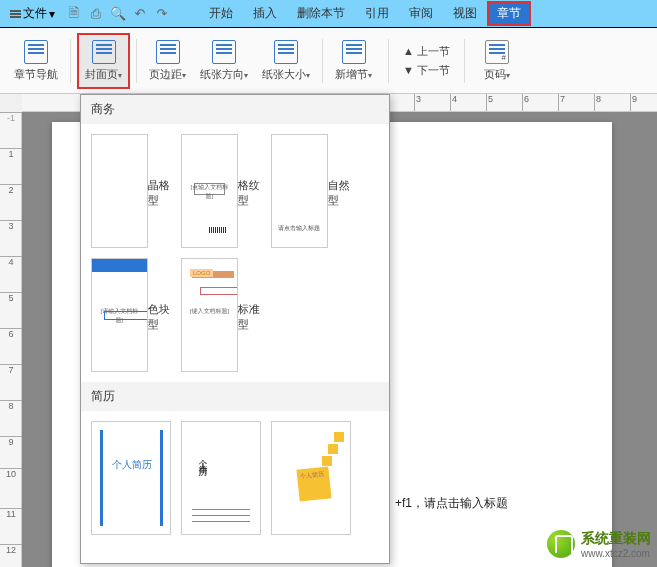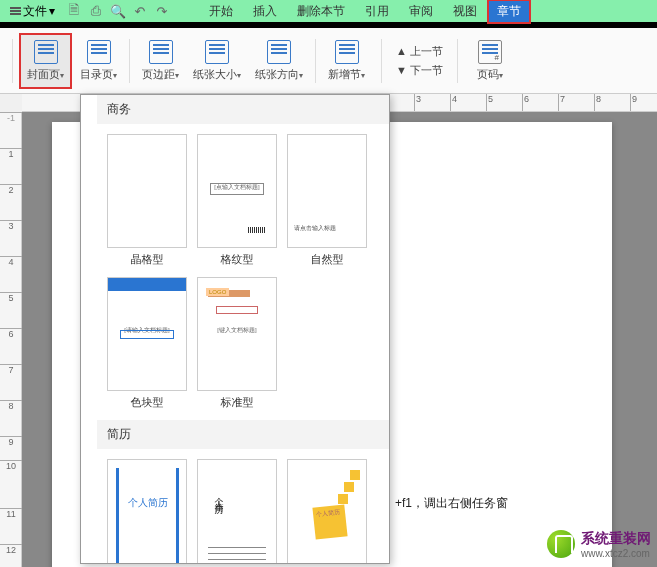--- a/index.html
+++ b/index.html
@@ -1,18 +1,18 @@
 <!DOCTYPE html>
 <html><head>
 <meta charset="utf-8">
 <style>
 * { margin: 0; padding: 0; box-sizing: border-box; font-family: "Microsoft YaHei", sans-serif; }
 body { width: 657px; height: 567px; overflow: hidden; background: #f0f0f0; position: relative; }
 
-.menubar { height: 28px; display: flex; align-items: center; background: #86efac; border-bottom: 6px solid #000000; padding: 0 4px; gap: 4px; }
+.menubar { height: 28px; display: flex; align-items: center; background: #7dd3fc; border-bottom: 1px solid #000000; padding: 0 4px; gap: 4px; }
 .menu-file { display: flex; align-items: center; gap: 2px; padding: 2px 6px; font-size: 12px; }
 .menu-file .ham { display: inline-block; }
 .menu-file .ham span { display: block; width: 11px; height: 2px; background: #555; margin: 1px 0; }
 .qa-icon { width: 18px; height: 18px; display: flex; align-items: center; justify-content: center; color: #666; font-size: 13px; }
 .tab-item { font-size: 12px; padding: 4px 10px; color: #333; cursor: pointer; }
 .tab-active { background: #2a75d1; color: #fff; border: 2px solid #d33; padding: 2px 8px; }
 
 .ribbon { height: 66px; background: #fafafa; border-bottom: 1px solid #ccc; display: flex; align-items: center; padding: 4px 8px; gap: 6px; }
 .rbtn { display: flex; flex-direction: column; align-items: center; justify-content: center; padding: 4px 6px; font-size: 11px; color: #444; min-width: 44px; height: 56px; }
 .rbtn-active { border: 2px solid #d33; background: #e8e8e8; }
@@ -26,27 +26,27 @@
 .ruler-h { height: 18px; background: #f5f5f5; border-bottom: 1px solid #ccc; position: relative; margin-left: 22px; overflow: hidden; }
 .ruler-h .tick { position: absolute; top: 0; height: 18px; font-size: 9px; color: #666; border-left: 1px solid #aaa; padding-left: 1px; }
 .ruler-v { position: absolute; left: 0; top: 112px; width: 22px; bottom: 0; background: #f5f5f5; border-right: 1px solid #ccc; }
 .ruler-v .tick { position: absolute; left: 0; width: 22px; font-size: 9px; color: #666; border-top: 1px solid #aaa; text-align: center; }
 .ruler-v .n1 { color: #999; }
 
 .doc-area { position: absolute; left: 22px; top: 112px; right: 0; bottom: 0; background: #888; overflow: hidden; }
 .page { position: absolute; left: 30px; top: 10px; width: 560px; height: 700px; background: #fff; box-shadow: 0 2px 6px rgba(0,0,0,0.3); }
 
 .dropdown { position: absolute; left: 80px; top: 94px; width: 310px; height: 470px; background: #fff; border: 1px solid #999; box-shadow: 2px 2px 8px rgba(0,0,0,0.25); z-index: 100; display: flex; flex-direction: column; }
-.dd-scroll { overflow-y: auto; flex: 1; margin-left: 16px; }
+.dd-scroll { overflow-y: auto; flex: 1; }
 .dd-scroll::-webkit-scrollbar { width: 16px; }
 .dd-scroll::-webkit-scrollbar-track { background: #eee; }
 .dd-scroll::-webkit-scrollbar-thumb { background: #bbb; }
 .dd-section-h { font-size: 12px; padding: 6px 10px; background: #f3f3f3; color: #333; }
 .dd-grid { display: flex; flex-wrap: wrap; gap: 10px; padding: 10px; }
-.tpl { width: 80px; display: flex; flex-direction: column; align-items: center; }
+.tpl { width: 80px; display: flex; align-items: center; }
 .tpl .thumb { width: 80px; height: 114px; border: 1px solid #ccc; background: #fff; position: relative; overflow: hidden; }
 .tpl .cap { font-size: 11px; margin-top: 4px; color: #333; }
 
 .th-crystal { background: linear-gradient(135deg, #ffcc33 0%, #ff3366 50%, #cc33ff 100%); }
 .th-crystal::after { content: ""; position: absolute; inset: 0; background-image: radial-gradient(#fff3 1px, transparent 1px); background-size: 6px 6px; }
 .th-grid { background: linear-gradient(#e8eef5, #fff); }
 .th-grid::before { content: ""; position: absolute; left: 12px; right: 12px; top: 48px; height: 10px; border: 1px solid #888; }
 .th-grid::after { content: ""; position: absolute; right: 10px; bottom: 14px; width: 18px; height: 6px; background: repeating-linear-gradient(90deg,#333 0 1px,transparent 1px 2px); }
 .th-nature { background: linear-gradient(180deg, #ffcc33 0%, #ffaa00 60%, #fff 100%); }
 .th-nature::before { content: ""; position: absolute; left: 10px; top: 10px; width: 44px; height: 30px; background: radial-gradient(#fff7, transparent); border-radius: 50%; }
@@ -61,21 +61,21 @@
 .th-bw::after { content: ""; position: absolute; left: 10px; right: 10px; bottom: 24px; height: 1px; background: #888; box-shadow: 0 6px 0 #888, 0 12px 0 #888; }
 .th-design { background: linear-gradient(160deg, #2a75d1 0% 38%, #fff 38%); }
 .th-design .note { position: absolute; left: 26px; top: 46px; width: 32px; height: 32px; background: #f6c233; transform: rotate(-6deg); font-size: 6px; padding: 3px; color: #a66; }
 .th-design::after { content: ""; position: absolute; right: 6px; top: 10px; width: 10px; height: 10px; background: #f6c233; box-shadow: -6px 12px 0 #f6c233, -12px 24px 0 #f6c233; }
 
 .bodytext { position: absolute; left: 395px; top: 493px; width: 200px; font-size: 12px; line-height: 1.7; color: #222; }
 
 .watermark { position: absolute; right: 6px; bottom: 8px; display: flex; align-items: center; gap: 6px; z-index: 200; }
 .watermark .wlogo { width: 28px; height: 28px; background: radial-gradient(circle at 30% 30%, #9edb2b, #4aa50f); border-radius: 50%; position: relative; }
 .watermark .wlogo::after { content: ""; position: absolute; left: 8px; top: 5px; width: 14px; height: 16px; border: 2px solid #fff; border-radius: 3px 3px 0 0; border-bottom: none; }
-.watermark .wtxt { font-size: 14px; font-weight: bold; color: #701a75; }
+.watermark .wtxt { font-size: 14px; font-weight: bold; color: #4d7c0f; }
 .watermark .wurl { font-size: 10px; color: #666; display: block; }
 </style>
 </head>
 <body>
 
 <div class="menubar">
   <div class="menu-file">
     <span class="ham">
         <span></span>
         <span></span>
@@ -96,41 +96,41 @@
       <div class="tab-item">删除本节</div>
       <div class="tab-item">引用</div>
       <div class="tab-item">审阅</div>
       <div class="tab-item">视图</div>
       <div class="tab-item tab-active">章节</div>
     </div>
 </div>
 
 <div class="ribbon">
   <div id="ribbon-buttons" style="display:flex;align-items:center;gap:2px">
+      <div class="rbtn">
+        <div class="ricon"></div>
+        <div><span>章节导航</span></div>
+      </div>
       <div class="rsep"></div>
       <div class="rbtn rbtn-active">
         <div class="ricon"></div>
         <div><span>封面页</span><span class="dd">▾</span></div>
       </div>
-      <div class="rbtn">
-        <div class="ricon"></div>
-        <div><span>目录页</span><span class="dd">▾</span></div>
-      </div>
       <div class="rsep"></div>
       <div class="rbtn">
         <div class="ricon"></div>
         <div><span>页边距</span><span class="dd">▾</span></div>
       </div>
       <div class="rbtn">
         <div class="ricon"></div>
+        <div><span>纸张方向</span><span class="dd">▾</span></div>
+      </div>
+      <div class="rbtn">
+        <div class="ricon"></div>
         <div><span>纸张大小</span><span class="dd">▾</span></div>
-      </div>
-      <div class="rbtn">
-        <div class="ricon"></div>
-        <div><span>纸张方向</span><span class="dd">▾</span></div>
       </div>
       <div class="rsep"></div>
       <div class="rbtn">
         <div class="ricon"></div>
         <div><span>新增节</span><span class="dd">▾</span></div>
       </div>
     </div>
   <div class="rsep"></div>
   <div class="small-stack">
     <div>
@@ -167,31 +167,31 @@
     <div class="tick n1" style="top: 0px;">-1</div>
     <div class="tick" style="top: 36px;">1</div>
     <div class="tick" style="top: 72px;">2</div>
     <div class="tick" style="top: 108px;">3</div>
     <div class="tick" style="top: 144px;">4</div>
     <div class="tick" style="top: 180px;">5</div>
     <div class="tick" style="top: 216px;">6</div>
     <div class="tick" style="top: 252px;">7</div>
     <div class="tick" style="top: 288px;">8</div>
     <div class="tick" style="top: 324px;">9</div>
-    <div class="tick" style="top: 348px;">10</div>
+    <div class="tick" style="top: 356px;">10</div>
     <div class="tick" style="top: 396px;">11</div>
     <div class="tick" style="top: 432px;">12</div>
   </div>
 
 <div class="doc-area">
   <div class="page"></div>
 </div>
 
 <div class="bodytext">
-  <div>+f1，调出右侧任务窗</div>
+  <div>+f1，请点击输入标题</div>
 </div>
 
 <div class="dropdown">
   <div class="dd-scroll" id="dd-scroll">
       <div class="dd-section-h">商务</div>
       <div class="dd-grid">
         <div class="tpl">
           <div class="thumb th-crystal"></div>
           <div class="cap">晶格型</div>
         </div>

